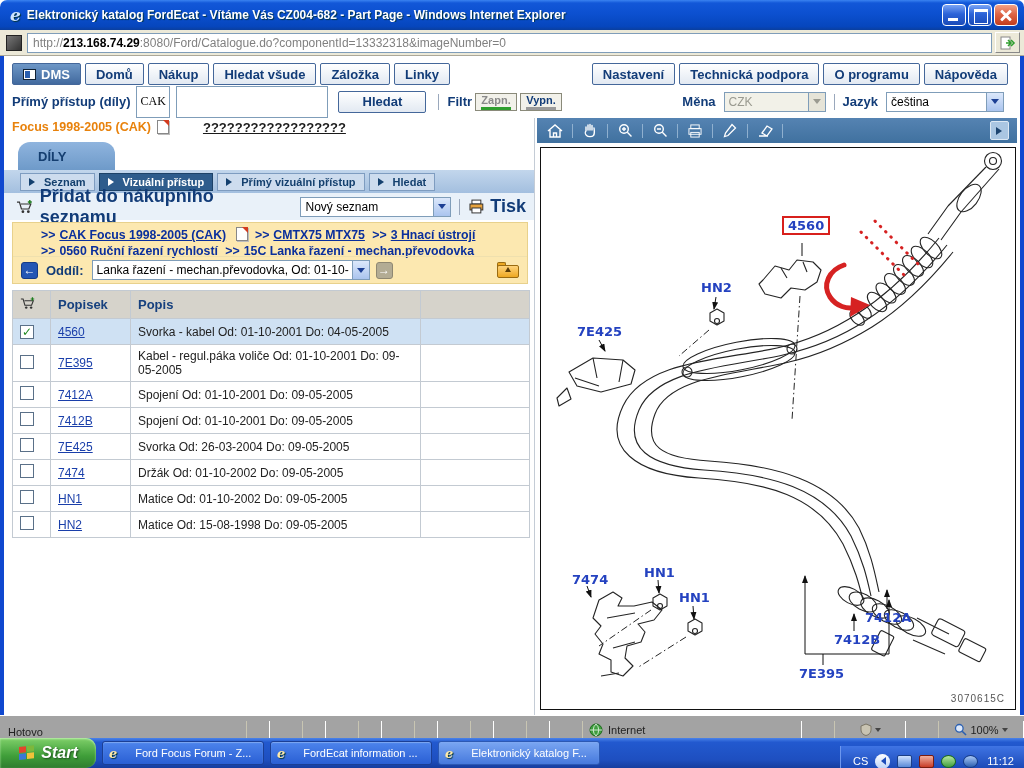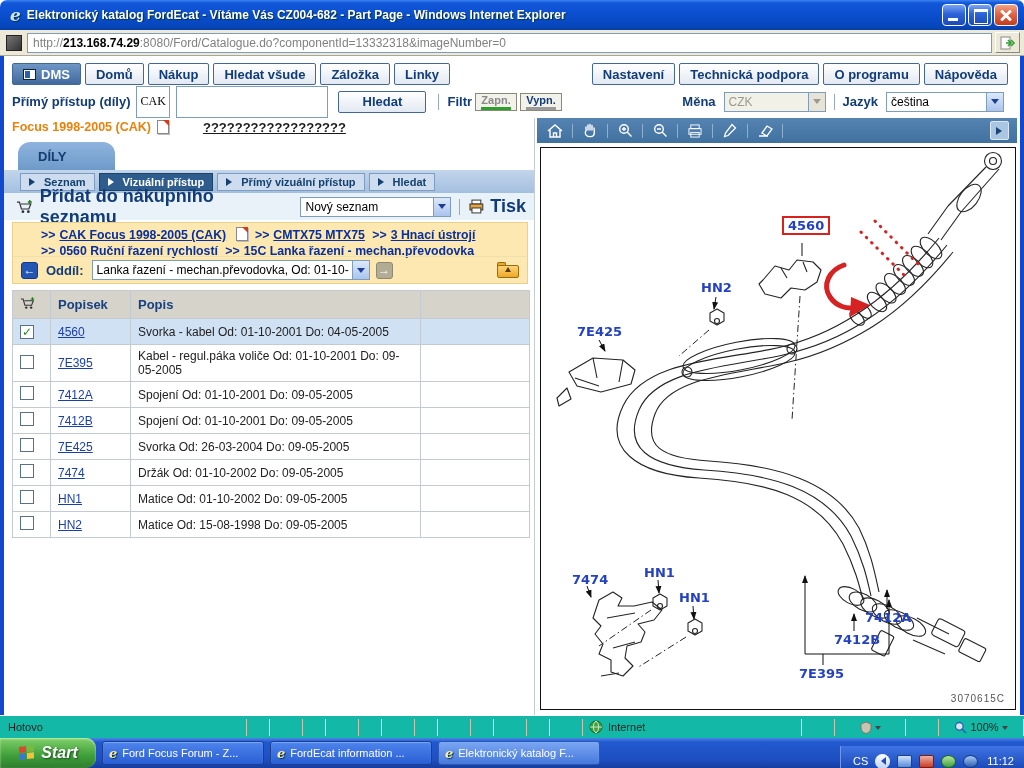--- a/index.html
+++ b/index.html
@@ -152,22 +152,22 @@
 
   .diagram { position:absolute; left:540px; top:147px; width:476px; height:563px;
     border:1px solid #111; background:#fff; }
   .dsvg { position:absolute; left:0; top:0; width:474px; height:561px; }
   .dlabel { position:absolute; color:#2442c0; font-weight:bold; font-size:13px;
     font-family:"DejaVu Sans",sans-serif; white-space:nowrap; }
   .dlabel.red { border:2px solid #d8201c; padding:0 4px; background:#fff; }
   .fignum { position:absolute; right:10px; bottom:5px; color:#555; font-size:10px; letter-spacing:1px; }
 
   
-  .statusbar { position:absolute; left:0; top:715px; width:1024px; height:23px; background:#14b8a6;
-    border-top:1px solid #fff; display:flex; align-items:center; font-size:11px; color:#222;gap:32px; }
+  .statusbar { position:absolute; left:0; top:715px; width:1024px; height:23px; background:#a3a3a3;
+    border-top:1px solid #fff; display:flex; align-items:flex-end; font-size:11px; color:#222;gap:32px; }
   .sb-main { flex:1; padding-left:8px; }
   .sb-cell { height:17px; border-left:1px solid #c8c5b2; border-right:1px solid #fff; }
   .sb-tiny { width:24px; }
   .sb-zone { width:220px; display:flex; align-items:center; gap:5px; padding-left:6px; }
   .sb-right { width:72px; display:flex; align-items:center; justify-content:center; gap:3px; }
   .caret { width:0; height:0; border:3px solid transparent; border-top:4px solid #444; margin-top:4px; }
 
   
   .taskbar { position:absolute; left:0; top:738px; width:1024px; height:30px;
     background:linear-gradient(180deg,#4a83ea,#2259cf 14%,#1e4fc0 72%,#163d9e);
@@ -176,21 +176,21 @@
     background:linear-gradient(180deg,#7fd06a,#3f9e39 60%,#2f7d2f);
     display:flex; align-items:center; justify-content:center; gap:6px;
     color:#fff; font-style:italic; font-weight:bold; font-size:16px;
     text-shadow:1px 1px 2px #1c4a1c; box-shadow:inset 0 1px 2px #bdf0ae; }
   .task { width:162px; height:24px; margin-left:6px; border-radius:3px; border:1px solid #1b3f95;
     background:linear-gradient(180deg,#4d84ec,#2a5fd4); color:#fff; font-size:11px;
     display:flex; align-items:center; gap:5px; padding:0 6px; white-space:nowrap; overflow:hidden;
     box-shadow:inset 0 1px 1px #7fa8f2; }
   .task.active { background:linear-gradient(180deg,#7aa6f2,#4679dd); border-color:#2c59b4; }
   .task .ie-ico { font-size:13px; margin:0; color:#ffe9a8; }
-  .task-label { overflow:hidden; text-overflow:ellipsis; }
+  .task-label { overflow:hidden; text-overflow:ellipsis;margin-left:13px; }
   .tray { margin-left:auto; height:30px; display:flex; align-items:center; gap:7px; padding:0 10px 0 12px;
     background:linear-gradient(180deg,#3f74e4,#1d4cba 70%,#16399a); border-left:1px solid #6d97ee; color:#fff;margin-top:16px; }
   .tray-lang { font-size:11px; }
   .tray-collapse { width:15px; height:15px; border-radius:50%;
     background:linear-gradient(180deg,#fff,#bcd2f8); display:flex; align-items:center; justify-content:center; }
   .tray-collapse::after { content:""; width:0; height:0; border:4px solid transparent; border-right:5px solid #1d4cba; margin-right:3px; }
   .tray-ico { width:15px; height:13px; border-radius:2px; }
   .clock { font-size:11px; margin-left:2px; }
 </style>
 </head>

